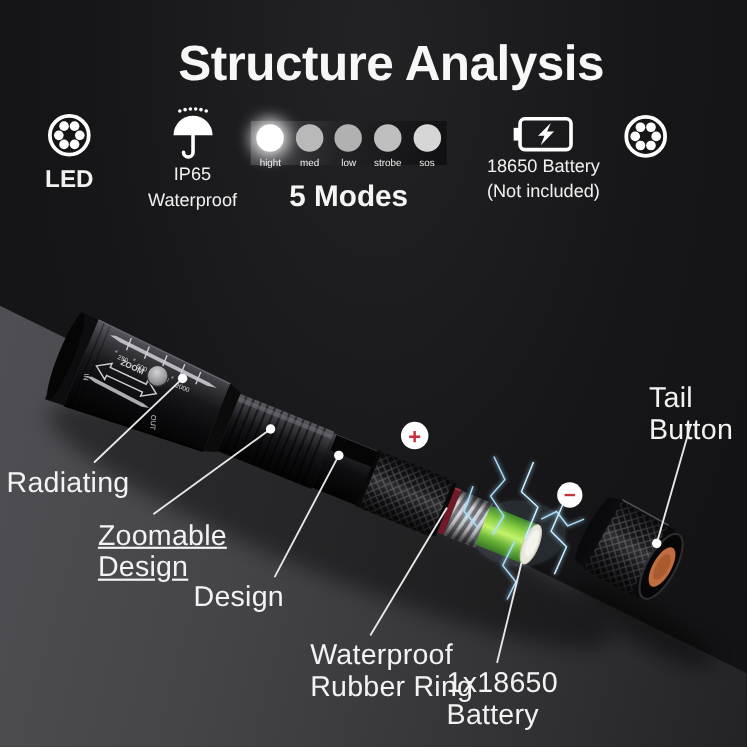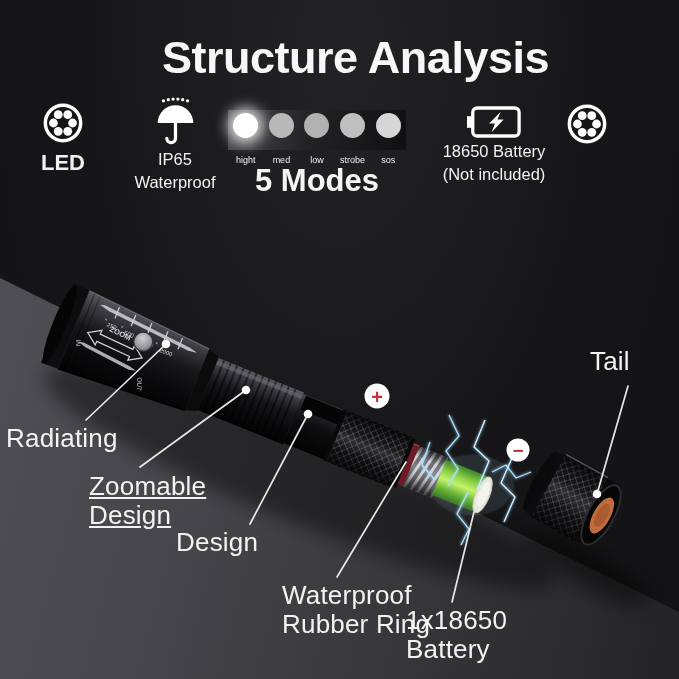--- a/index.html
+++ b/index.html
@@ -27,24 +27,24 @@
   .lbl-sm{font-size:16.5px;line-height:21px;font-weight:400;text-align:center;}
   .icon-led-right{position:absolute;left:566px;top:103px;}
   .modes-strip{
     position:absolute;left:228px;top:110px;width:178px;height:40px;
     background:linear-gradient(100deg,#4a4a4e 0%,#232326 45%,#101012 100%);
     display:flex;align-items:flex-start;
   }
   .mode{flex:1;display:flex;flex-direction:column;align-items:center;padding-top:3px;}
   .mode-dot{width:25px;height:25px;border-radius:50%;background:#b5b5b5;}
   .mode-dot.bright{box-shadow:0 0 14px 5px rgba(255,255,255,0.85);}
-  .mode-name{font-size:9px;color:#f0f0f0;margin-top:17px;text-align:center;}
+  .mode-name{font-size:9px;color:#f0f0f0;margin-top:5px;text-align:center;}
   .modes-caption{
     position:absolute;left:228px;top:163px;width:178px;text-align:center;
-    color:#f5f5f5;font-size:31px;font-weight:700;
+    color:#f5f5f5;font-size:27px;font-weight:700;
   }
   .scene{position:absolute;left:0;top:0;}
   .ann{position:absolute;color:#f3f3f3;font-size:26px;line-height:29px;letter-spacing:.2px;}
   .ann div{white-space:nowrap;}
   .ann-radiating{left:6px;top:424px;}
   .ann-zoomable{left:89px;top:472px;text-decoration:underline;}
   .ann-antislip{left:176px;top:528px;}
   .ann-ring{left:282px;top:581px;}
   .ann-batt{left:406px;top:606px;}
   .ann-tail{left:590px;top:330px;width:78px;text-align:left;margin-top:17px;}
@@ -336,14 +336,15 @@
   <div class="ann ann-ring">
     <div>Waterproof</div>
     <div>Rubber Ring</div>
   </div>
   <div class="ann ann-batt">
     <div>1x18650</div>
     <div>Battery</div>
   </div>
   <div class="ann ann-tail">
     <div>Tail</div>
+    <div>Button</div>
   </div>
 </div>
 
 </body></html>

